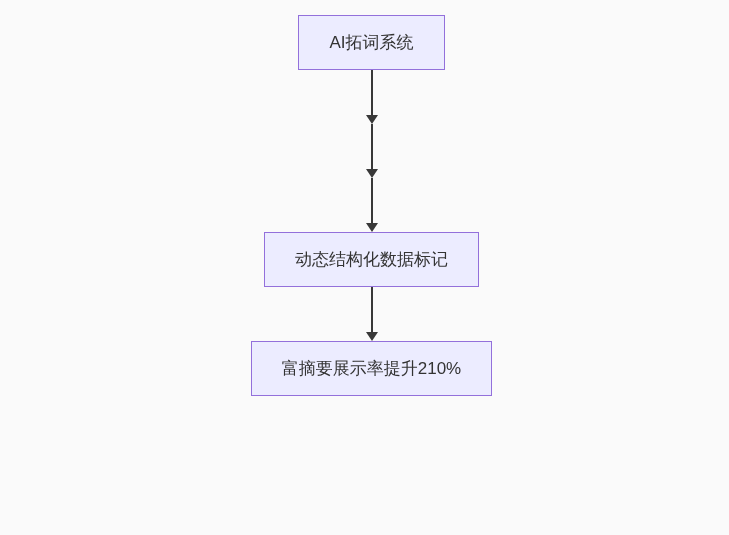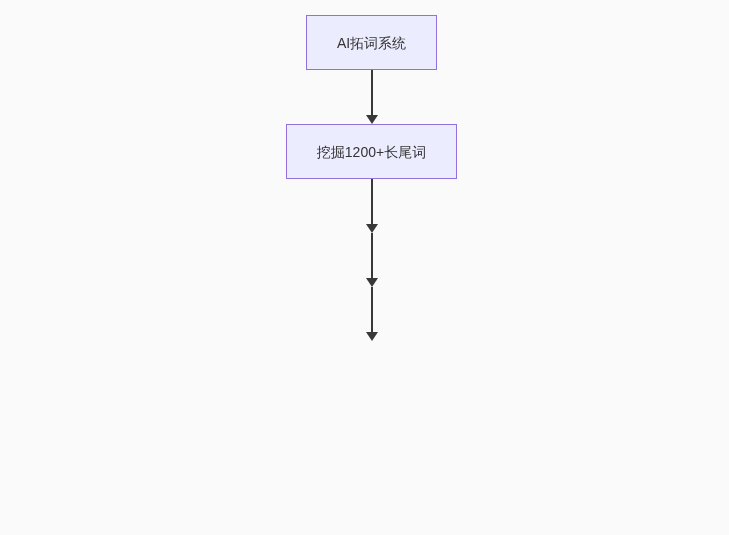--- a/index.html
+++ b/index.html
@@ -33,21 +33,21 @@
     height: 55px;
     padding: 0 30px;
     display: flex;
     align-items: center;
     justify-content: center;
     background: var(--node-fill, #ECECFF);
     border: 1px solid var(--node-border, #9370DB);
   }
   .node-label {
     color: var(--text-color, #333333);
-    font-size: 14px;
+    font-size: 17px;
     line-height: 1;
     white-space: nowrap;
   }
   .edge {
     height: 54px;
     width: 14px;
     display: flex;
     flex-direction: column;
     align-items: center;
   }
@@ -69,29 +69,32 @@
 
 <div class="canvas">
   <div class="flow" id="flow">
       <div class="node">
         <span class="node-label">AI拓词系统</span>
       </div>
       <div class="edge">
         <div class="edge-line"></div>
         <div class="edge-arrowhead"></div>
       </div>
-      <div class="node">
-        <span class="node-label">挖掘1200+长尾词</span>
-      </div>
       <div class="edge">
         <div class="edge-line"></div>
         <div class="edge-arrowhead"></div>
       </div>
       <div class="edge">
         <div class="edge-line"></div>
         <div class="edge-arrowhead"></div>
       </div>
+      <div class="node">
+        <span class="node-label">动态结构化数据标记</span>
+      </div>
       <div class="edge">
         <div class="edge-line"></div>
         <div class="edge-arrowhead"></div>
+      </div>
+      <div class="node">
+        <span class="node-label">富摘要展示率提升210%</span>
       </div>
     </div>
 </div>
 
 </body></html>

